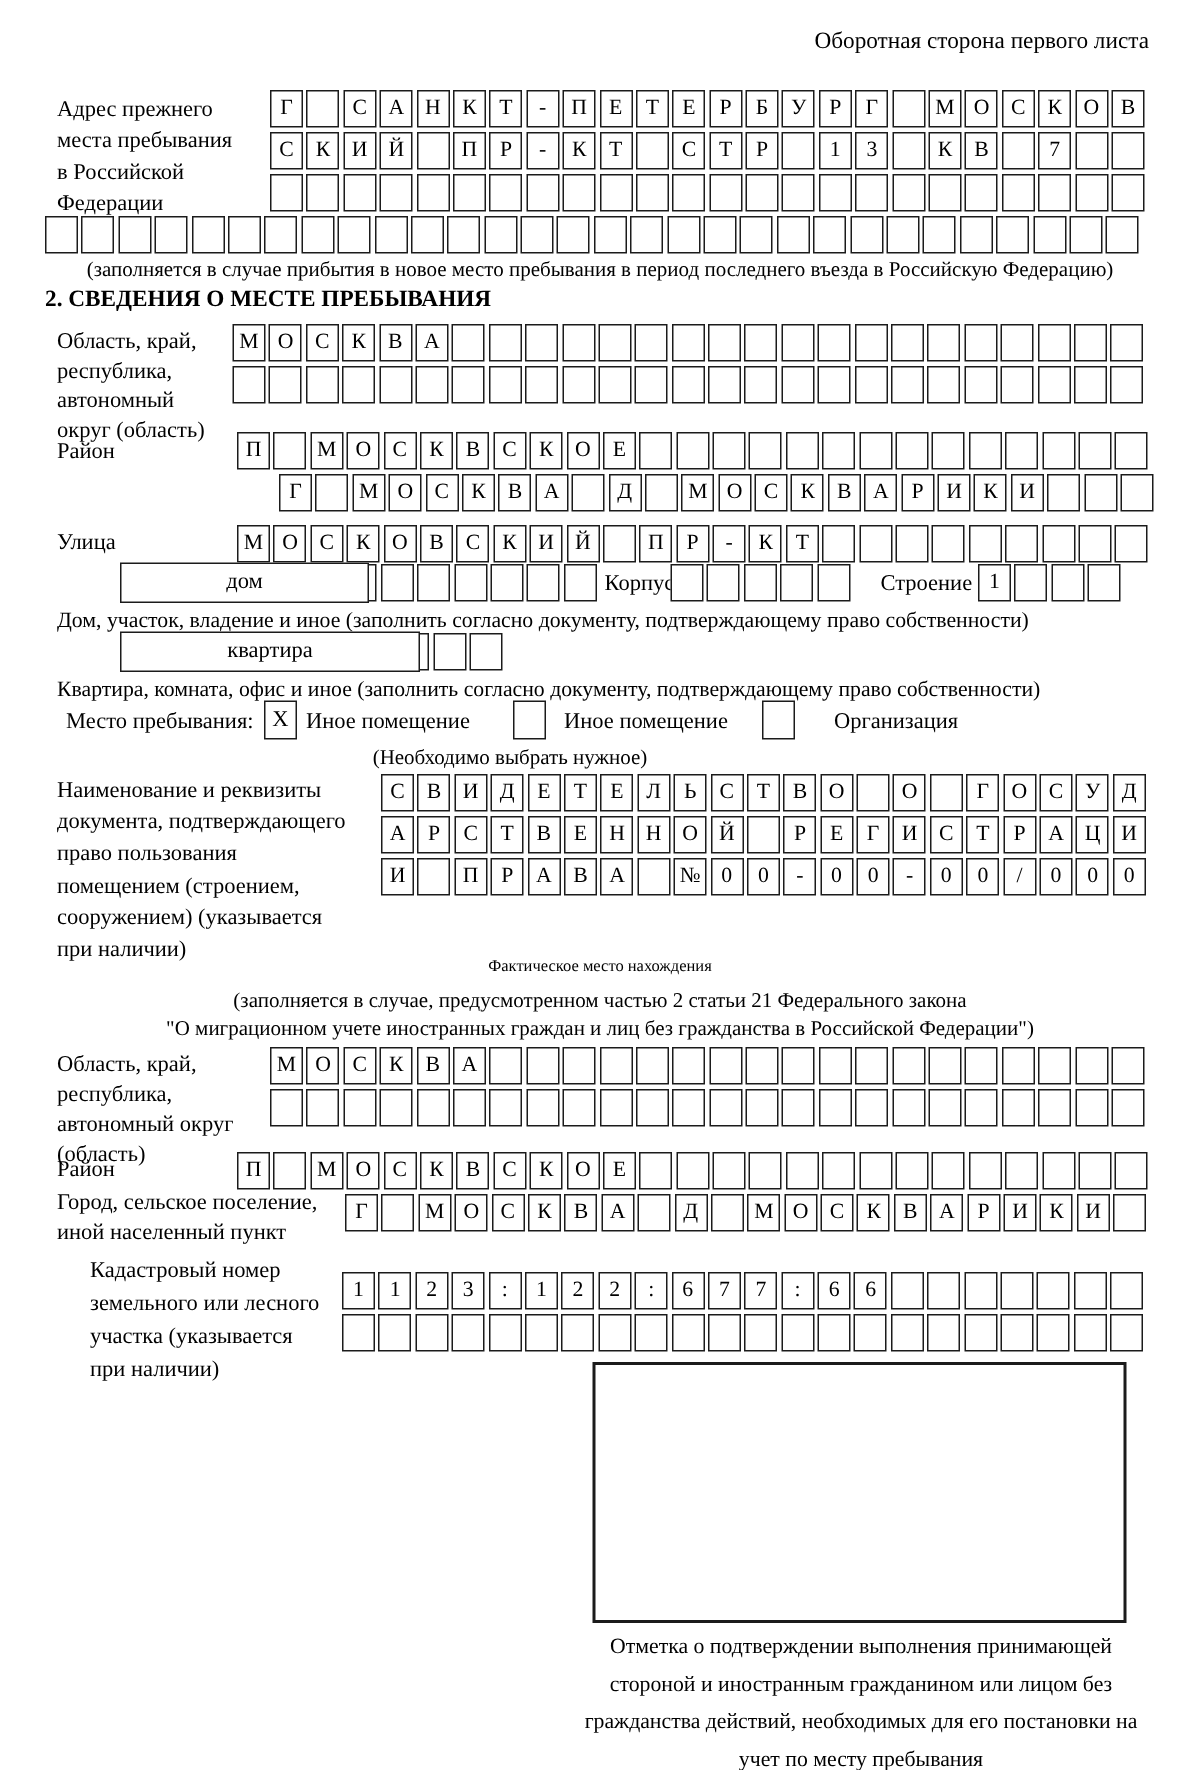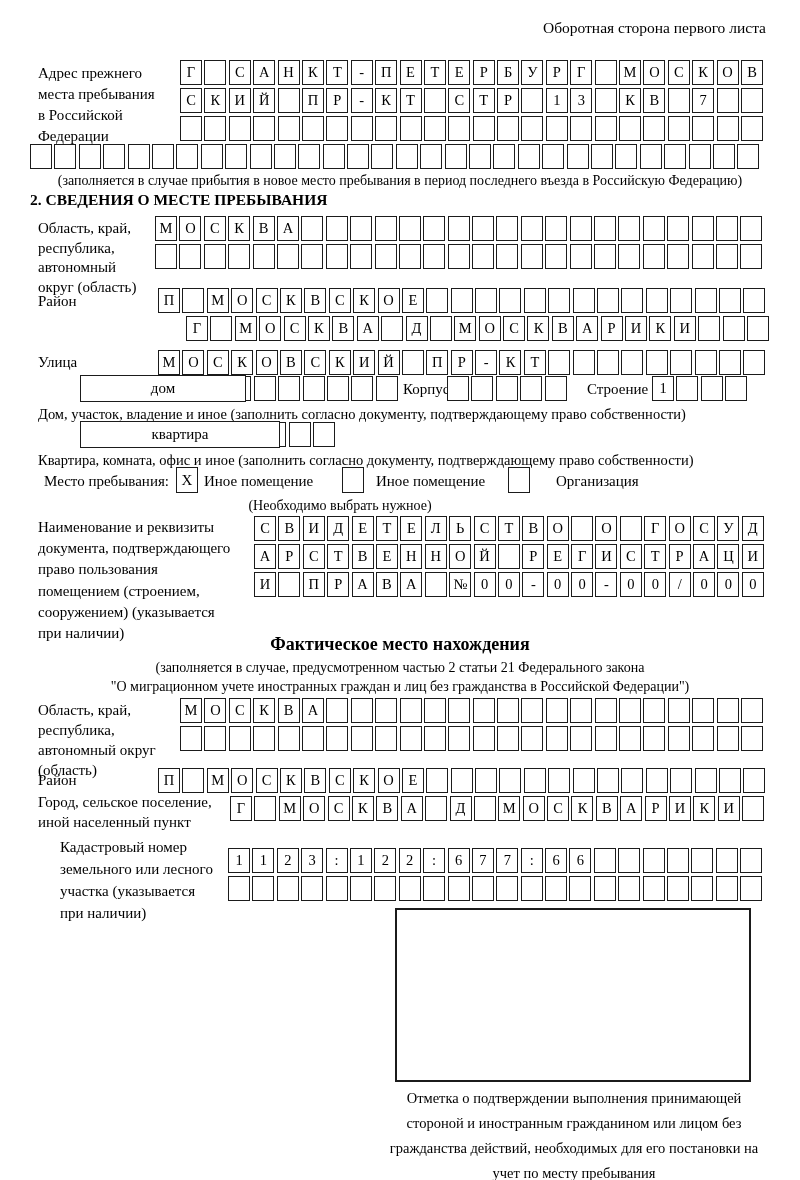--- a/index.html
+++ b/index.html
@@ -49,21 +49,21 @@
     <div class="txt" style="left: 204px; top: 471px; width: 150px;">Иное помещение</div>
     <div class="txt" style="left: 376px; top: 471px; width: 140px;">Иное помещение</div>
     <div class="txt" style="left: 556px; top: 471px; width: 130px;">Организация</div>
     <div class="txt" style="left: 160px; top: 496px; width: 360px; text-align: center; font-size: 14px;">(Необходимо выбрать нужное)</div>
     <div class="txt" style="left: 38px; top: 517px; width: 215px; line-height: 21.2px;">Наименование и реквизиты
 документа, подтверждающего
 право пользования
 помещением (строением,
 сооружением) (указывается
 при наличии)</div>
-    <div class="txt" style="left: 30px; top: 634px; width: 740px; text-align: center; font-weight: bold; font-size: 18px;">Фактическое место нахождения</div>
+    <div class="txt" style="left: 30px; top: 634px; width: 740px; text-align: center; font-weight: normal; font-size: 11px;">Фактическое место нахождения</div>
     <div class="txt" style="left: 30px; top: 658px; width: 740px; text-align: center; font-size: 14px;">(заполняется в случае, предусмотренном частью 2 статьи 21 Федерального закона</div>
     <div class="txt" style="left: 30px; top: 677px; width: 740px; text-align: center; font-size: 14px;">"О миграционном учете иностранных граждан и лиц без гражданства в Российской Федерации")</div>
     <div class="txt" style="left: 38px; top: 700px; width: 160px; line-height: 20px;">Область, край,
 республика,
 автономный округ
 (область)</div>
     <div class="txt" style="left: 38px; top: 770px; width: 120px;">Район</div>
     <div class="txt" style="left: 38px; top: 793px; width: 200px; line-height: 19.5px;">Город, сельское поселение,
 иной населенный пункт</div>
     <div class="txt" style="left: 50px; top: 836px; width: 185px; line-height: 22px; margin-left: 10px;">Кадастровый номер

